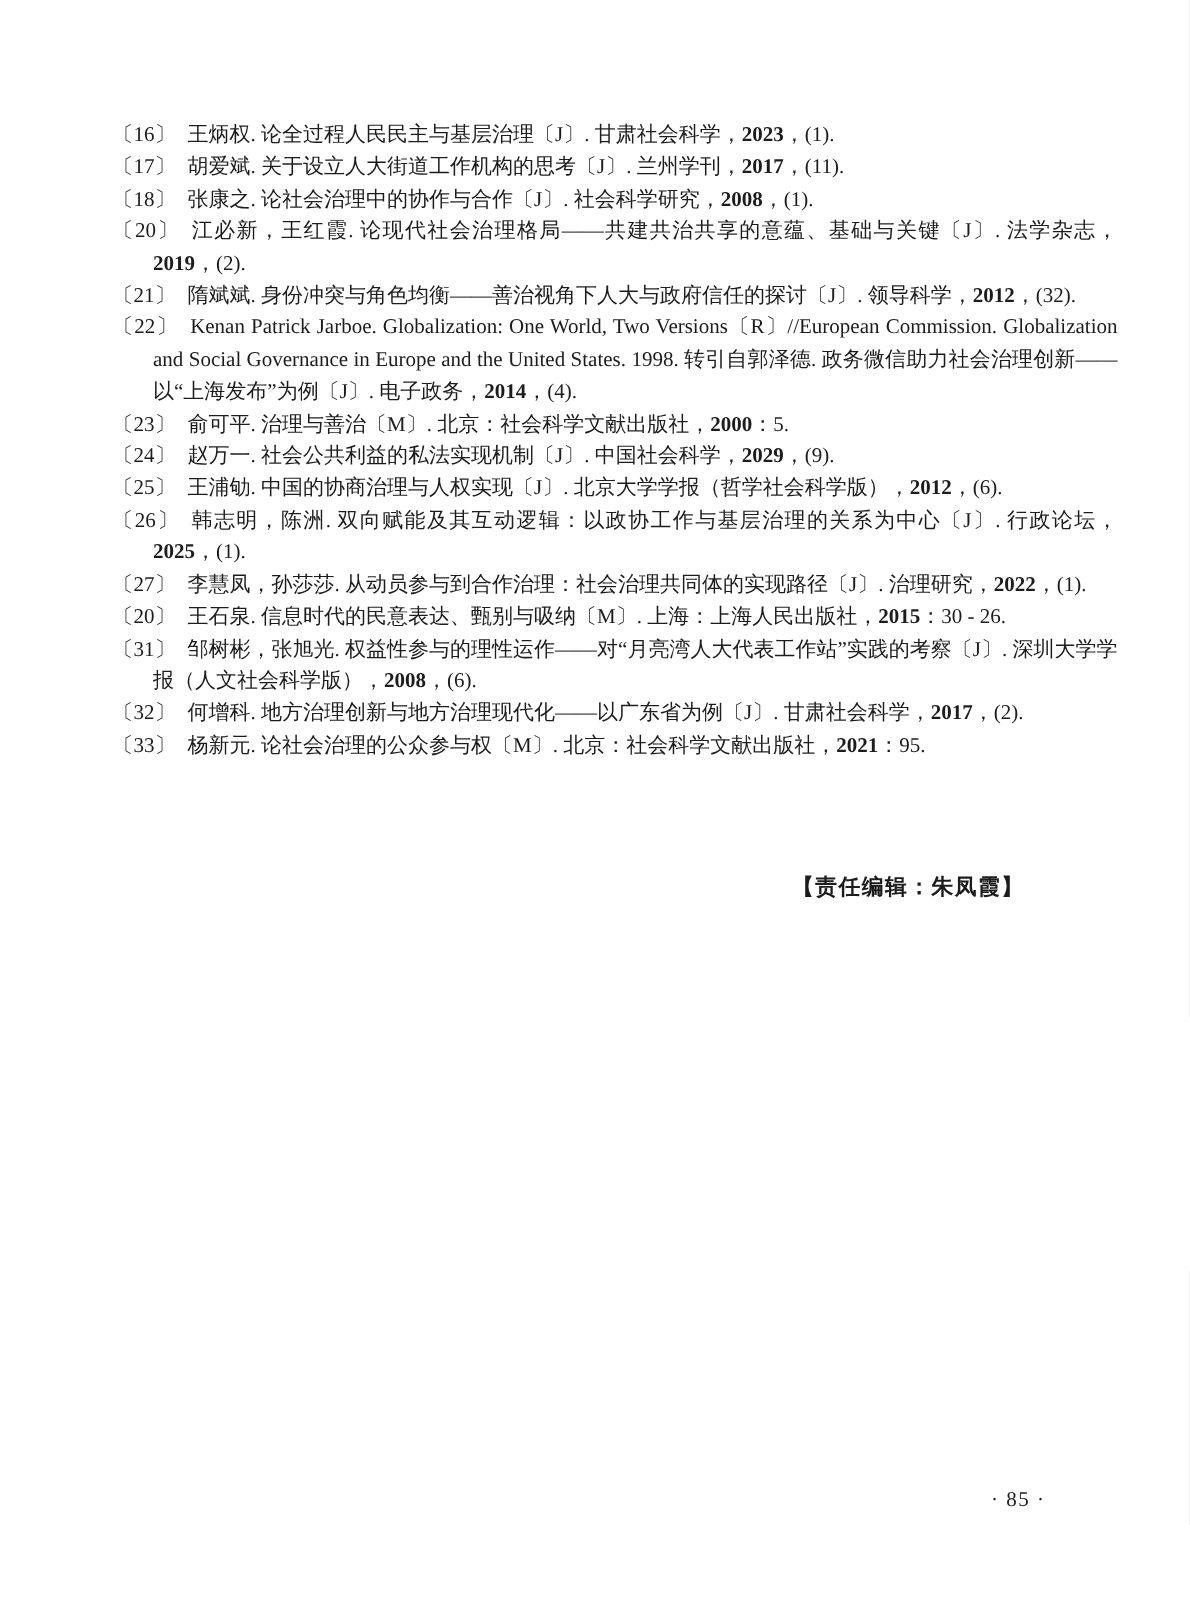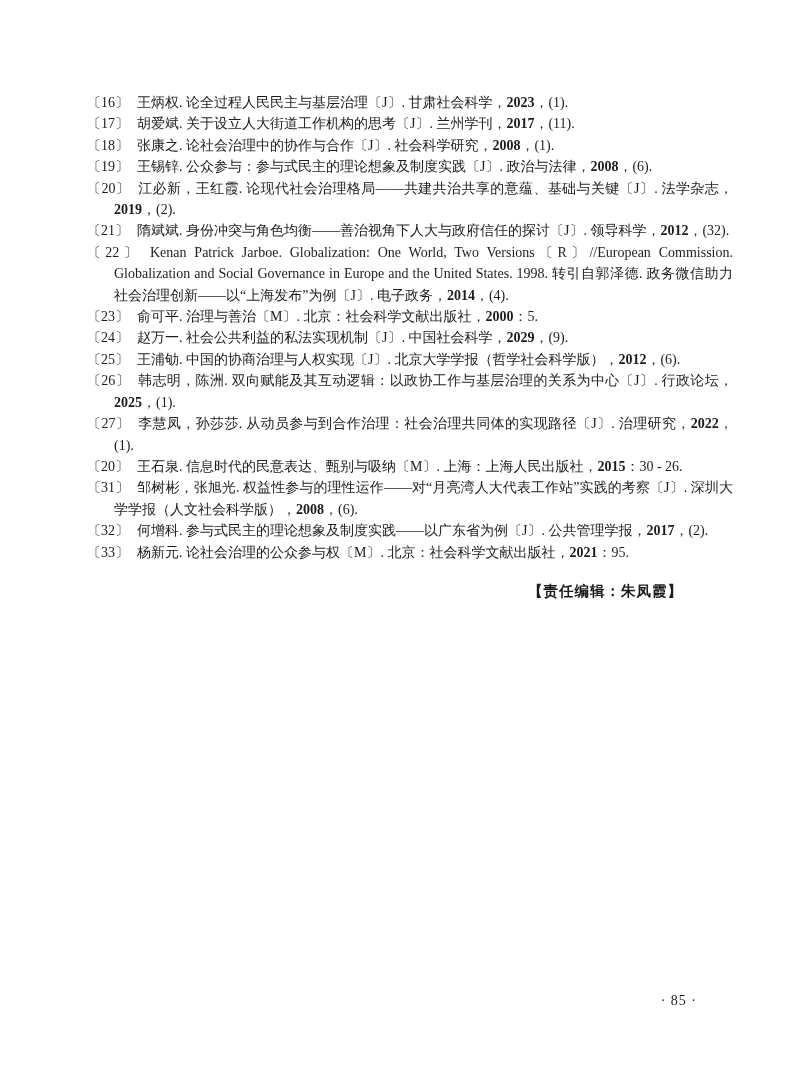--- a/index.html
+++ b/index.html
@@ -15,21 +15,21 @@
     background: #ffffff;
     color: #1c1c1c;
     font-family: "Liberation Serif", "DejaVu Serif", serif;
     overflow: hidden;
   }
   .ref-list {
     position: absolute;
     top: 80px;
     left: 75px;
     right: 48px;
-    margin: 12px;
+    margin: 0;
     padding: 0;
     list-style: none;
     font-size: 14px;
     line-height: 21.4px;
     text-align: justify;
   }
   .ref {
     padding-left: 27px;
     text-indent: -27px;
   }
@@ -57,29 +57,28 @@
   }
 </style>
 </head>
 <body>
 
 <div class="page">
   <ol class="ref-list">
       <li class="ref"><span class="ref-label">〔16〕</span><span>王炳权. 论全过程人民民主与基层治理〔J〕. 甘肃社会科学，</span><span class="year-bold">2023</span><span>，(1).</span></li>
       <li class="ref"><span class="ref-label">〔17〕</span><span>胡爱斌. 关于设立人大街道工作机构的思考〔J〕. 兰州学刊，</span><span class="year-bold">2017</span><span>，(11).</span></li>
       <li class="ref"><span class="ref-label">〔18〕</span><span>张康之. 论社会治理中的协作与合作〔J〕. 社会科学研究，</span><span class="year-bold">2008</span><span>，(1).</span></li>
-      <li class="ref"><span class="ref-label">〔19〕</span><span>王锡锌. 公众参与：参与式民主的理论想象及制度实践〔J〕. 政治与法律，</span><span class="year-bold">2008</span><span>，(6).</span></li>
       <li class="ref"><span class="ref-label">〔20〕</span><span>江必新，王红霞. 论现代社会治理格局——共建共治共享的意蕴、基础与关键〔J〕. 法学杂志，</span><span class="year-bold">2019</span><span>，(2).</span></li>
       <li class="ref"><span class="ref-label">〔21〕</span><span>隋斌斌. 身份冲突与角色均衡——善治视角下人大与政府信任的探讨〔J〕. 领导科学，</span><span class="year-bold">2012</span><span>，(32).</span></li>
       <li class="ref"><span class="ref-label">〔22〕</span><span>Kenan Patrick Jarboe. Globalization: One World, Two Versions〔R〕//European Commission. Globalization and Social Governance in Europe and the United States. 1998. 转引自郭泽德. 政务微信助力社会治理创新——以“上海发布”为例〔J〕. 电子政务，</span><span class="year-bold">2014</span><span>，(4).</span></li>
       <li class="ref"><span class="ref-label">〔23〕</span><span>俞可平. 治理与善治〔M〕. 北京：社会科学文献出版社，</span><span class="year-bold">2000</span><span>：5.</span></li>
       <li class="ref"><span class="ref-label">〔24〕</span><span>赵万一. 社会公共利益的私法实现机制〔J〕. 中国社会科学，</span><span class="year-bold">2029</span><span>，(9).</span></li>
       <li class="ref"><span class="ref-label">〔25〕</span><span>王浦劬. 中国的协商治理与人权实现〔J〕. 北京大学学报（哲学社会科学版），</span><span class="year-bold">2012</span><span>，(6).</span></li>
       <li class="ref"><span class="ref-label">〔26〕</span><span>韩志明，陈洲. 双向赋能及其互动逻辑：以政协工作与基层治理的关系为中心〔J〕. 行政论坛，</span><span class="year-bold">2025</span><span>，(1).</span></li>
       <li class="ref"><span class="ref-label">〔27〕</span><span>李慧凤，孙莎莎. 从动员参与到合作治理：社会治理共同体的实现路径〔J〕. 治理研究，</span><span class="year-bold">2022</span><span>，(1).</span></li>
       <li class="ref"><span class="ref-label">〔20〕</span><span>王石泉. 信息时代的民意表达、甄别与吸纳〔M〕. 上海：上海人民出版社，</span><span class="year-bold">2015</span><span>：30 - 26.</span></li>
       <li class="ref"><span class="ref-label">〔31〕</span><span>邹树彬，张旭光. 权益性参与的理性运作——对“月亮湾人大代表工作站”实践的考察〔J〕. 深圳大学学报（人文社会科学版），</span><span class="year-bold">2008</span><span>，(6).</span></li>
-      <li class="ref"><span class="ref-label">〔32〕</span><span>何增科. 参与式民主的理论想象及制度实践——以广东省为例〔J〕. 公共管理学报，</span><span class="year-bold">2017</span><span>，(2).</span></li>
+      <li class="ref"><span class="ref-label">〔32〕</span><span>何增科. 地方治理创新与地方治理现代化——以广东省为例〔J〕. 甘肃社会科学，</span><span class="year-bold">2017</span><span>，(2).</span></li>
       <li class="ref"><span class="ref-label">〔33〕</span><span>杨新元. 论社会治理的公众参与权〔M〕. 北京：社会科学文献出版社，</span><span class="year-bold">2021</span><span>：95.</span></li>
     </ol>
   <div class="editor-line">【责任编辑：朱凤霞】</div>
   <div class="page-number">· 85 ·</div>
 </div>
 
 </body></html>

